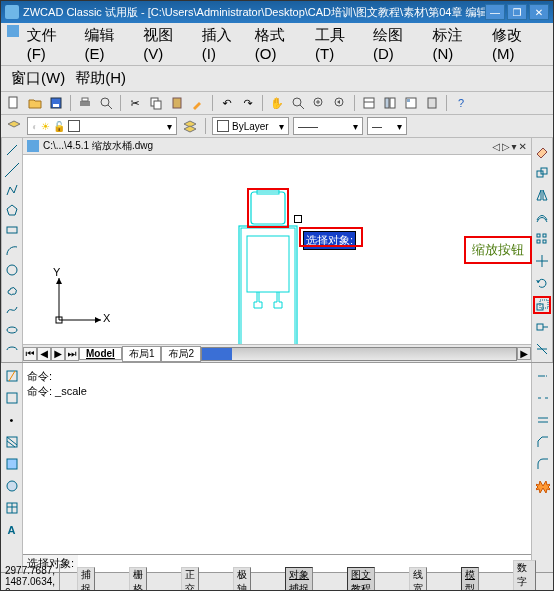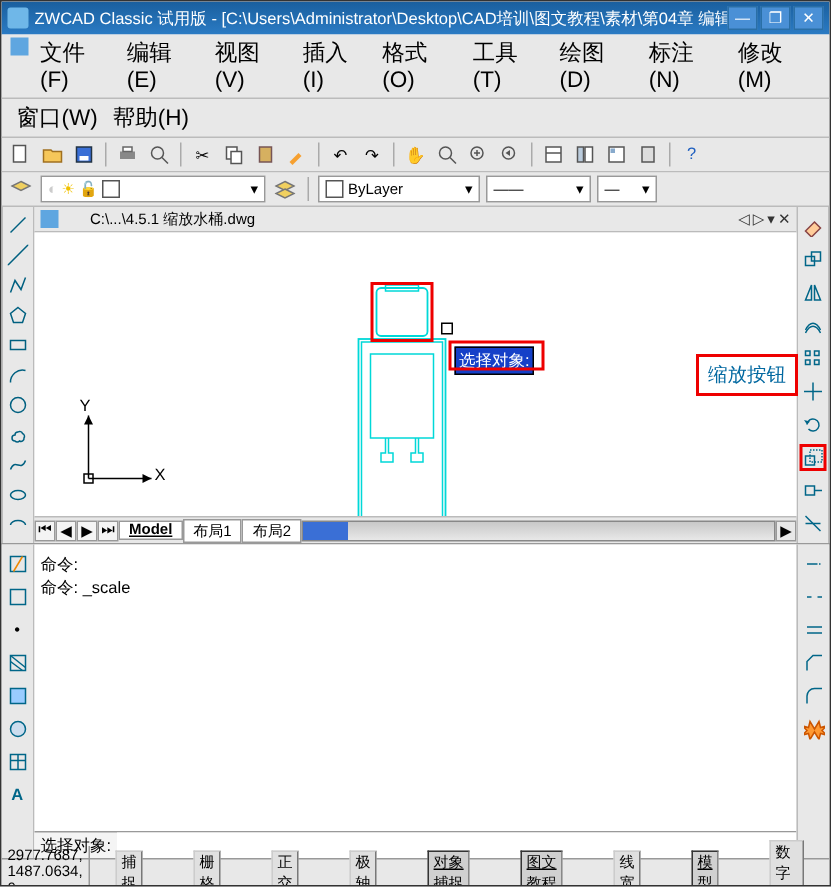--- a/index.html
+++ b/index.html
@@ -16,33 +16,33 @@
   .tbtn svg { width:14px; height:14px; }
   .sep { width:1px; height:16px; background:#aaa; margin:0 2px; }
   .propsbar { background:#e8e8e8; display:flex; align-items:center; padding:2px 4px; gap:4px; border-bottom:1px solid #bbb; }
   .propsbar select, .propsbar .combo { font-size:10px; height:18px; border:1px solid #999; background:#fff; }
   .combo { display:flex; align-items:center; padding:0 4px; gap:3px; }
   .swatch { width:12px; height:12px; border:1px solid #555; }
   .middle { flex:1; display:flex; min-height:0; }
   .lefttools, .righttools, .farright { background:#e8e8e8; width:22px; display:flex; flex-direction:column; align-items:center; padding:4px 0; gap:4px; border-right:1px solid #bbb; border-left:1px solid #bbb; }
   .lefttools .tbtn, .righttools .tbtn, .farright .tbtn { width:18px; height:18px; }
   .center { flex:1; display:flex; flex-direction:column; min-width:0; }
-  .doctab { background:#e8e8e8; display:flex; align-items:center; padding:1px 4px; gap:21px; border-bottom:1px solid #bbb; font-size:10px; }
+  .doctab { background:#e8e8e8; display:flex; align-items:center; padding:1px 4px; gap:4px; border-bottom:1px solid #bbb; font-size:10px; }
   .doctab .ico { width:12px; height:12px; background:#5fa6e0; }
   .doctab .dctrl { margin-left:auto; display:flex; gap:2px; font-size:10px; color:#333; }
   .canvaswrap { flex:1; position:relative; background:#fff; overflow:hidden; }
   .canvas { position:absolute; inset:0; }
   .axis { position:absolute; left:30px; bottom:10px; }
   .axis svg { overflow:visible; }
   .watercooler { position:absolute; left:210px; top:35px; }
   .watercooler svg { overflow:visible; }
   .redbox { border:2px solid #e00; position:absolute; }
   .prompt { position:absolute; left:280px; top:76px; background:#1540c8; color:#fff; font-size:11px; padding:1px 2px; border:1px solid #000; }
   .promptbox { border:2px solid #e00; position:absolute; left:276px; top:72px; width:64px; height:20px; }
-  .scalelbl { position:absolute; right:22px; top:236px; border:2px solid #e00; background:#fff; color:#0369a1; padding:3px 6px; font-size:13px; }
+  .scalelbl { position:absolute; right:22px; top:236px; border:2px solid #e00; background:#fff; color:#4d7c0f; padding:3px 6px; font-size:13px; }
   .tabbar { display:flex; align-items:center; background:#e8e8e8; font-size:10px; height:18px; border-top:1px solid #bbb; }
   .tabbar .nav { display:flex; }
   .tabbar .nav div { width:14px; text-align:center; border:1px solid #999; background:#f4f4f4; }
   .tabbar .tab { padding:0 6px; border:1px solid #999; background:#fff; }
   .tabbar .scroll { flex:1; background:linear-gradient(#c8c8c8,#e8e8e8); height:14px; border:1px solid #888; }
   .cmdpanel { height:210px; display:flex; border-top:1px solid #999; }
   .cmdleft { width:22px; background:#e8e8e8; display:flex; flex-direction:column; align-items:center; gap:4px; padding:4px 0; border-right:1px solid #bbb; }
   .cmdarea { flex:1; display:flex; flex-direction:column; background:#fff; }
   .cmdlog { flex:1; padding:6px 4px; font-size:11px; white-space:pre; overflow:hidden; }
   .cmdinputrow { display:flex; border-top:1px solid #999; background:#f4f4f4; }
@@ -200,21 +200,21 @@
     <span style="flex:1;"></span>
       <span>▾</span>
   </div>
   <div class="tbtn">
       <svg viewBox="0 0 14 14">
         <path d="M7 2l6 3-6 3-6-3z" fill="#f0d060" stroke="#777"></path>
         <path d="M7 7l6 3-6 3-6-3z" fill="#f0d060" stroke="#777"></path>
       </svg>
     </div>
   <div class="sep"></div>
-  <div class="combo" style="width:108px;">
+  <div class="combo" style="width:77px;">
     <div class="swatch" style="background:#fff;"></div>
     <span>ByLayer</span>
     <span style="flex:1;"></span>
       <span>▾</span>
   </div>
   <div class="combo" style="width:70px;">
       <span style="flex:1;">——</span>
       <span>▾</span>
     </div>
   <div class="combo" style="width:40px;">

